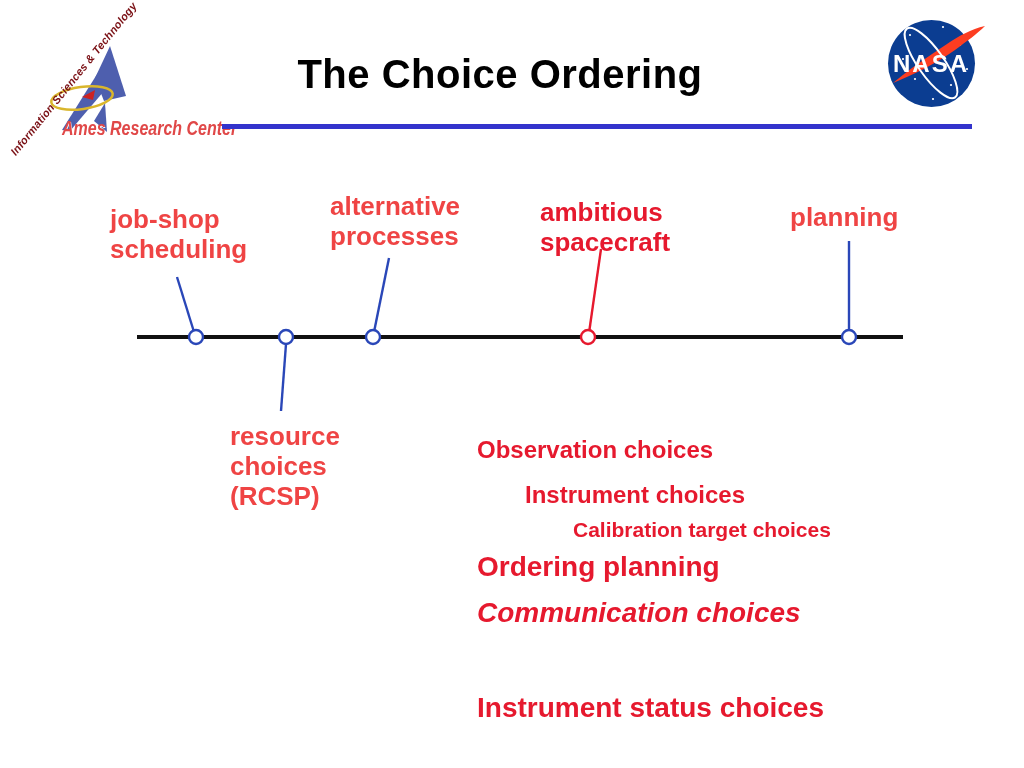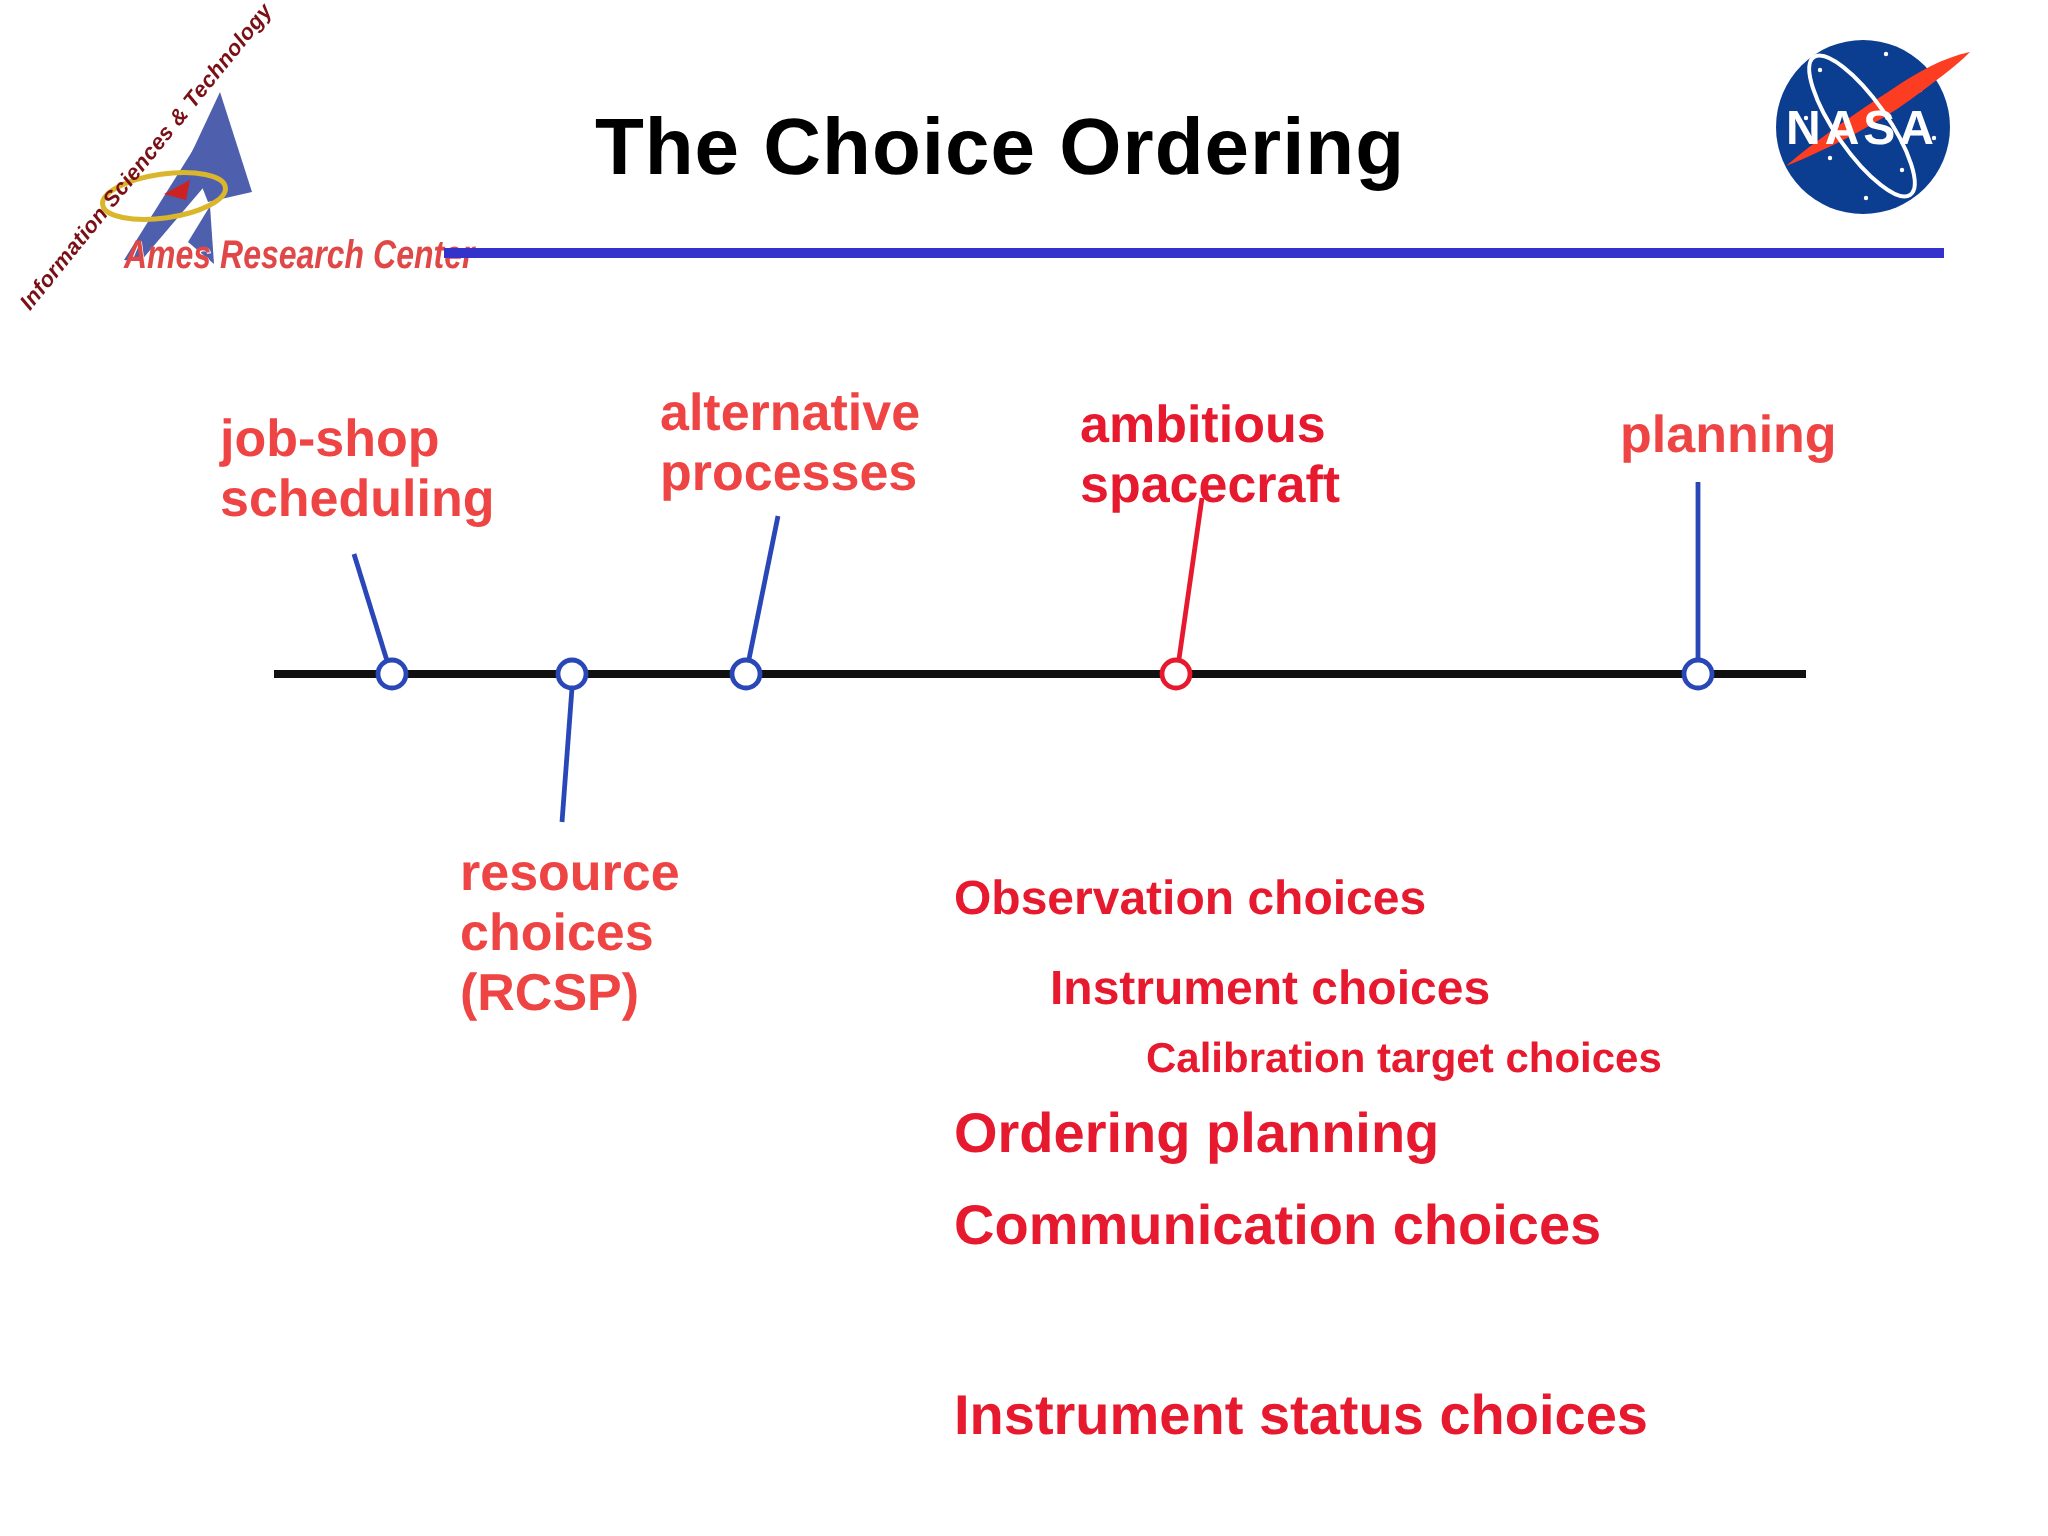--- a/index.html
+++ b/index.html
@@ -45,32 +45,32 @@
   .diagram-svg { position:absolute; left:0; top:0; width:1024px; height:768px; }
 
   .pt-label {
     position:absolute; font-weight:bold; font-size:26px; line-height:30px;
     color:#ef4444; white-space:pre-line;
   }
   .pt-label.red { color:#e6192e;margin-top:19px; }
   #lbl-jobshop   { left:110px; top:204px; }
   #lbl-alt       { left:330px; top:191px; }
   #lbl-ambitious { left:540px; top:178px; }
-  #lbl-planning  { left:790px; top:202px;margin-left:20px; }
+  #lbl-planning  { left:790px; top:202px; }
   #lbl-resource  { left:230px; top:421px; }
 
   .choice {
     position:absolute; font-weight:bold; color:#e6192e; white-space:nowrap;
     line-height:1;
   }
   #choice-0 { left:477px; top:438px; font-size:24px; }
   #choice-1 { left:525px; top:483px; font-size:24px; }
   #choice-2 { left:573px; top:519px; font-size:21px; }
   #choice-3 { left:477px; top:553px; font-size:28px; }
-  #choice-4 { left:477px; top:599px; font-size:28px; }
+  #choice-4 { left:477px; top:599px; font-size:28px;font-style:italic; }
   #choice-5 { left:477px; top:647px; font-size:28px;margin-top:47px; }
 </style>
 </head>
 <body>
 
 <div class="slide">
 
   <svg class="ames-svg" viewBox="0 0 240 160">
     <polygon points="110,46 126,96 104,101 95,78" fill="#4e5fae"></polygon>
     <polygon points="99,71 62,130 70,131 110,84" fill="#4e5fae"></polygon>

